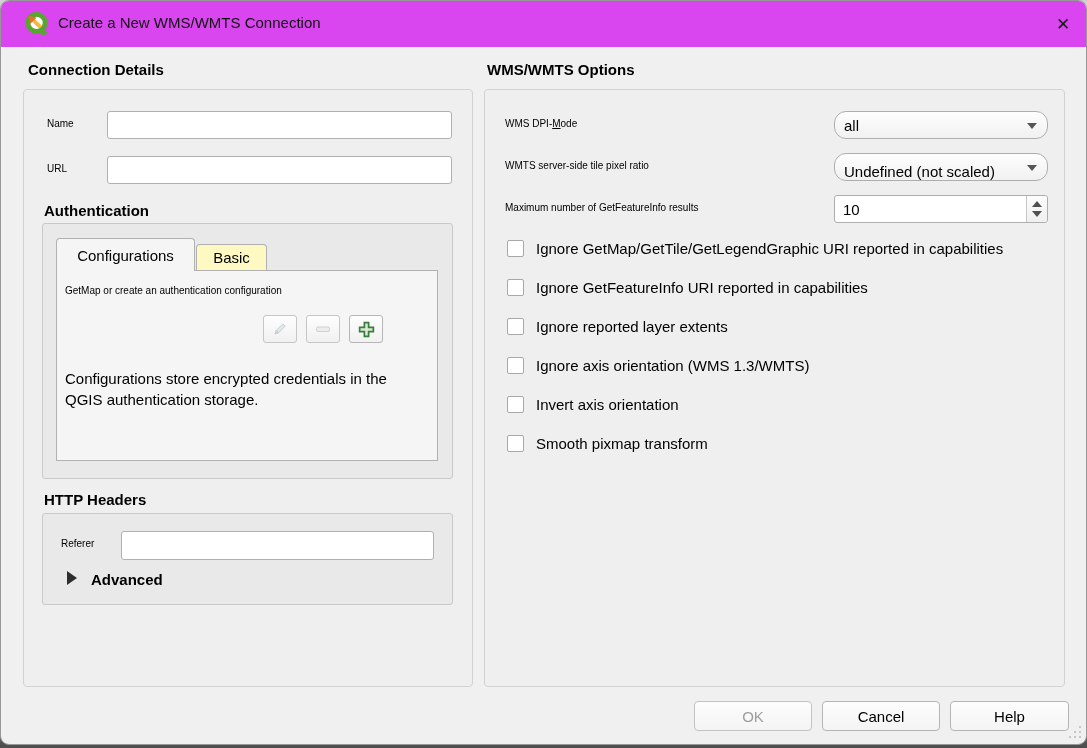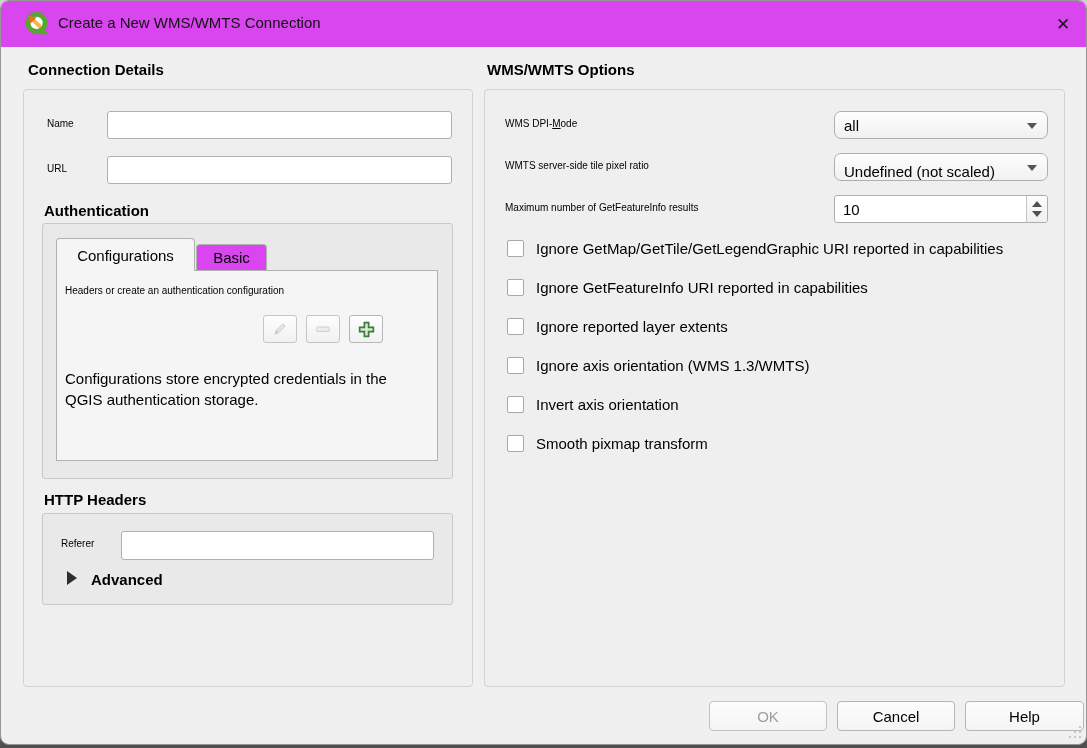--- a/index.html
+++ b/index.html
@@ -41,21 +41,21 @@
   .frame.inner { background:#e9e9e9; border-color:#c9c9c9; border-radius:3px; }
   .lbl { position:absolute; font-size:10px; color:#000; white-space:nowrap; }
   
   .txt {
     position:absolute; background:#fff; border:1px solid #b0b0b0; border-radius:3px;
     font-family:inherit; font-size:15px; color:#000; padding:0 8px; outline:none;
   }
   
   .combo {
     position:absolute; background:linear-gradient(#fefefe,#f1f1f1);
-    border:1px solid #aeaeae; border-radius:7px;
+    border:1px solid #aeaeae; border-radius:12px;
     font-size:15px; color:#000;
     display:flex; align-items:center; padding-left:9px;
   }
   .combo .arrow {
     position:absolute; right:10px; top:11px; width:0; height:0;
     border-left:5px solid transparent; border-right:5px solid transparent;
     border-top:6px solid #55565a;
   }
   
   .spin { position:absolute; background:#fff; border:1px solid #aeaeae; border-radius:3px; }
@@ -73,21 +73,21 @@
     border-left:5px solid transparent; border-right:5px solid transparent; }
   .spin .up { top:5px;  border-bottom:6px solid #4f5054; }
   .spin .dn { bottom:5px; border-top:6px solid #4f5054; }
   
   .tab {
     position:absolute; font-size:15px; color:#000;
     display:flex; align-items:center; justify-content:center;
     border:1px solid #b1b1b1; border-bottom:none; border-radius:4px 4px 0 0;
   }
   .tab.active { background:#f5f5f5; z-index:3; }
-  .tab.inactive { background:#d946ef; z-index:1; }
+  .tab.inactive { background:#fef9c3; z-index:1; }
   .tabpanel { position:absolute; background:#f5f5f5; border:1px solid #b1b1b1; z-index:2; }
   
   .toolbtn {
     position:absolute; width:34px; height:28px;
     background:linear-gradient(#fefefe,#f1f1f1);
     border:1px solid #b6b6b6; border-radius:3px;
     display:flex; align-items:center; justify-content:center;
   }
   .toolbtn.disabled { border-color:#c6c6c6; }
   
@@ -102,21 +102,21 @@
     position:absolute; width:0; height:0;
     border-top:7px solid transparent; border-bottom:7px solid transparent;
     border-left:10px solid #2e2e2e;
   }
   
   .pushbtn {
     position:absolute; height:30px;
     background:linear-gradient(#fdfdfd,#f4f4f4);
     border:1px solid #b5b5b5; border-radius:4px;
     font-size:15px; color:#000;
-    display:flex; align-items:center; justify-content:center;margin-left:15px;
+    display:flex; align-items:center; justify-content:center;
   }
   .pushbtn.disabled { color:#9d9d9d; border-color:#c3c3c3; }
   .underline { text-decoration:underline; }
   .note { position:absolute; font-size:15px; line-height:21px; color:#000; }
   .grip {
     position:absolute; right:5px; bottom:6px; width:12px; height:12px;
   }
   .grip i {
     position:absolute; width:2px; height:2px; background:#b9b9b9; border-radius:1px;
   }
@@ -150,21 +150,21 @@
   <div class="frame inner" style="left:41px; top:222px; width:411px; height:256px;"></div>
 
   <div class="tab active" style="left:55px; top:237px; width:139px; height:33px;">
     <span>Configurations</span>
   </div>
   <div class="tab inactive" style="left:195px; top:243px; width:71px; height:26px;">
     <span>Basic</span>
   </div>
   <div class="tabpanel" style="left:55px; top:269px; width:382px; height:191px;"></div>
 
-  <div class="lbl" style="left:64px; top:284px; z-index:4;">Headers or create an authentication configuration</div>
+  <div class="lbl" style="left:64px; top:284px; z-index:4;">GetMap or create an authentication configuration</div>
 
 
   <div class="toolbtn disabled" style="left:262px; top:314px; z-index:4;">
     <svg width="18" height="18" viewBox="0 0 18 18">
       <path d="M4.2 13.8 L5.3 10.4 L11.8 3.9 L14.1 6.2 L7.6 12.7 Z" fill="#e3e7ea" stroke="#c7cdd2" stroke-width="1"></path>
       <path d="M4.2 13.8 L5.3 10.4 L7.6 12.7 Z" fill="#d4d9dd" stroke="#c7cdd2" stroke-width="1"></path>
     </svg>
   </div>
   <div class="toolbtn disabled" style="left:305px; top:314px; z-index:4;">
     <svg width="18" height="18" viewBox="0 0 18 18">

